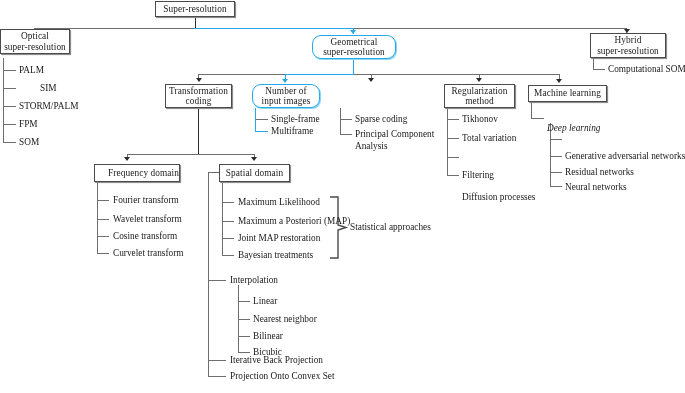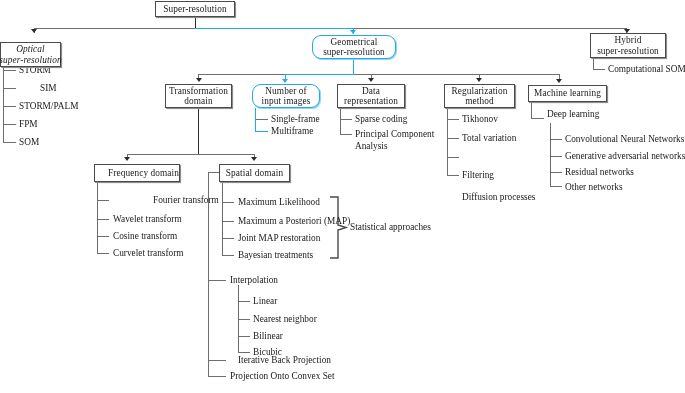--- a/index.html
+++ b/index.html
@@ -95,42 +95,42 @@
   <div class="arrow" style="left:30.8px; top:28.5px;"></div>
 
   <div class="hline cy" style="left:194px; top:27.5px; width:160px;"></div>
   <div class="vline cy" style="left:353px; top:27.5px; height:6px;"></div>
   <div class="arrow cy" style="left:350px; top:30px;"></div>
 
   <div class="hline" style="left:354px; top:27.5px; width:273px;"></div>
   <div class="vline" style="left:626px; top:27.5px; height:5px;"></div>
   <div class="arrow" style="left:623.5px; top:28.5px;"></div>
 
-  <div class="node" style="left:0px; top:42px; width:61px; height:25px;font-style:italic;">
+  <div class="node" style="left:0px; top:29px; width:70px; height:25px;">
     <span>Optical</span>
     <span>super-resolution</span>
   </div>
 
   <div class="node cyan" style="left:312px; top:35px; width:84px; height:24px;">
     <span>Geometrical</span>
     <span>super-resolution</span>
   </div>
 
   <div class="node" style="left:590px; top:33px; width:76px; height:25px;">
     <span>Hybrid</span>
     <span>super-resolution</span>
   </div>
 
   <div class="vline" style="left:3px; top:58px; height:85px;"></div>
   <div class="hline" style="left:3px; top:69.5px; width:13px;"></div>
   <div class="hline" style="left:3px; top:87.5px; width:13px;"></div>
   <div class="hline" style="left:3px; top:105.5px; width:13px;"></div>
   <div class="hline" style="left:3px; top:123.5px; width:13px;"></div>
   <div class="hline" style="left:3px; top:142px; width:13px;"></div>
-  <div class="leaf" style="left:19px; top:66px;">STORM</div>
+  <div class="leaf" style="left:19px; top:66px;">PALM</div>
   <div class="leaf" style="left:19px; top:84px;margin-left:21px;">SIM</div>
   <div class="leaf" style="left:19px; top:102px;">STORM/PALM</div>
   <div class="leaf" style="left:19px; top:120px;">FPM</div>
   <div class="leaf" style="left:19px; top:138px;">SOM</div>
 
   <div class="vline" style="left:593px; top:58px; height:12px;"></div>
   <div class="hline" style="left:593px; top:69px; width:12px;"></div>
   <div class="leaf" style="left:608px; top:65px;">Computational SOM</div>
 
   <div class="vline cy" style="left:353px; top:59px; height:16px;"></div>
@@ -144,32 +144,28 @@
   <div class="arrow" style="left:195.5px; top:78px;"></div>
   <div class="vline" style="left:371px; top:74px; height:5px;"></div>
   <div class="arrow" style="left:368px; top:78px;"></div>
   <div class="vline" style="left:479px; top:74px; height:5px;"></div>
   <div class="arrow" style="left:476px; top:78px;"></div>
   <div class="vline" style="left:559px; top:74px; height:6px;"></div>
   <div class="arrow" style="left:556px; top:79px;"></div>
 
   <div class="node" style="left:165px; top:84px; width:67px; height:24px;">
     <span>Transformation</span>
-    <span>domain</span>
+    <span>coding</span>
   </div>
 
   <div class="node cyan" style="left:252px; top:84px; width:68px; height:24px;">
     <span>Number of</span>
     <span>input images</span>
   </div>
 
-  <div class="node" style="left:337px; top:84px; width:68px; height:24px;">
-    <span>Data</span>
-    <span>representation</span>
-  </div>
 
   <div class="node" style="left:444px; top:84px; width:71px; height:24px;">
     <span>Regularization</span>
     <span>method</span>
   </div>
 
   <div class="node" style="left:528px; top:85px; width:79px; height:17px;">
     <span>Machine learning</span>
   </div>
 
@@ -191,31 +187,30 @@
   <div class="hline" style="left:447px; top:137.5px; width:12px;"></div>
   <div class="hline" style="left:447px; top:156.5px; width:12px;"></div>
   <div class="hline" style="left:447px; top:175px; width:12px;"></div>
   <div class="leaf" style="left:462px; top:115px;">Tikhonov</div>
   <div class="leaf" style="left:462px; top:134px;">Total variation</div>
   <div class="leaf" style="left:462px; top:153px;margin-top:40px;">Diffusion processes</div>
   <div class="leaf" style="left:462px; top:171px;">Filtering</div>
 
   <div class="vline" style="left:531px; top:102px; height:17px;"></div>
   <div class="hline" style="left:531px; top:118px; width:13px;"></div>
-  <div class="leaf" style="left:547px; top:110px;">Deep learning</div>
+  <div class="leaf" style="left:547px; top:124px;font-style:italic;">Deep learning</div>
 
   <div class="vline" style="left:550px; top:123px; height:63px;"></div>
   <div class="hline" style="left:550px; top:138.5px; width:12px;"></div>
   <div class="hline" style="left:550px; top:155.5px; width:12px;"></div>
   <div class="hline" style="left:550px; top:171.5px; width:12px;"></div>
   <div class="hline" style="left:550px; top:186px; width:12px;"></div>
-  <div class="leaf" style="left:565px; top:135px;">Convolutional Neural Networks</div>
   <div class="leaf" style="left:565px; top:152px;">Generative adversarial networks</div>
   <div class="leaf" style="left:565px; top:168px;">Residual networks</div>
-  <div class="leaf" style="left:565px; top:183px;">Other networks</div>
+  <div class="leaf" style="left:565px; top:183px;">Neural networks</div>
 
   <div class="vline dark" style="left:198px; top:108px; height:46px;"></div>
   <div class="hline" style="left:127px; top:153.5px; width:128px;"></div>
   <div class="vline" style="left:127px; top:153.5px; height:5px;"></div>
   <div class="arrow" style="left:124px; top:157px;"></div>
   <div class="vline" style="left:254px; top:153.5px; height:5px;"></div>
   <div class="arrow" style="left:251px; top:157px;"></div>
 
   <div class="node" style="left:94px; top:164px; width:86px; height:18px;align-items:flex-end;">
     <span>Frequency domain</span>
@@ -223,21 +218,21 @@
 
   <div class="node" style="left:219px; top:164px; width:71px; height:18px;">
     <span>Spatial domain</span>
   </div>
 
   <div class="vline" style="left:97px; top:182px; height:72px;"></div>
   <div class="hline" style="left:97px; top:199.5px; width:12px;"></div>
   <div class="hline" style="left:97px; top:218.5px; width:12px;"></div>
   <div class="hline" style="left:97px; top:235.5px; width:12px;"></div>
   <div class="hline" style="left:97px; top:253px; width:12px;"></div>
-  <div class="leaf" style="left:113px; top:196px;margin-left:40px;">Fourier transform</div>
+  <div class="leaf" style="left:113px; top:196px;">Fourier transform</div>
   <div class="leaf" style="left:113px; top:215px;">Wavelet transform</div>
   <div class="leaf" style="left:113px; top:232px;">Cosine transform</div>
   <div class="leaf" style="left:113px; top:249px;">Curvelet transform</div>
 
   <div class="vline" style="left:222px; top:182px; height:74px;"></div>
   <div class="hline" style="left:222px; top:201.5px; width:12px;"></div>
   <div class="hline" style="left:222px; top:220.5px; width:12px;"></div>
   <div class="hline" style="left:222px; top:237.5px; width:12px;"></div>
   <div class="hline" style="left:222px; top:255px; width:12px;"></div>
   <div class="leaf" style="left:238px; top:198px;">Maximum Likelihood</div>
@@ -251,21 +246,21 @@
     </svg>
   </div>
   <div class="leaf" style="left:350px; top:223px;">Statistical approaches</div>
 
   <div class="hline" style="left:208px; top:172px; width:12px;"></div>
   <div class="vline" style="left:208px; top:172px; height:205px;"></div>
   <div class="hline" style="left:208px; top:279.5px; width:18px;"></div>
   <div class="hline" style="left:208px; top:359.5px; width:18px;"></div>
   <div class="hline" style="left:208px; top:376px; width:18px;"></div>
   <div class="leaf" style="left:230px; top:276px;font-family:Liberation Serif, serif;">Interpolation</div>
-  <div class="leaf" style="left:230px; top:356px;margin-left:8px;">Iterative Back Projection</div>
+  <div class="leaf" style="left:230px; top:356px;">Iterative Back Projection</div>
   <div class="leaf" style="left:230px; top:372px;">Projection Onto Convex Set</div>
 
   <div class="vline" style="left:238px; top:285px; height:68px;"></div>
   <div class="hline" style="left:238px; top:300.5px; width:12px;"></div>
   <div class="hline" style="left:238px; top:318.5px; width:12px;"></div>
   <div class="hline" style="left:238px; top:335.5px; width:12px;"></div>
   <div class="hline" style="left:238px; top:352px; width:12px;"></div>
   <div class="leaf" style="left:253px; top:297px;">Linear</div>
   <div class="leaf" style="left:253px; top:315px;">Nearest neighbor</div>
   <div class="leaf" style="left:253px; top:332px;">Bilinear</div>

